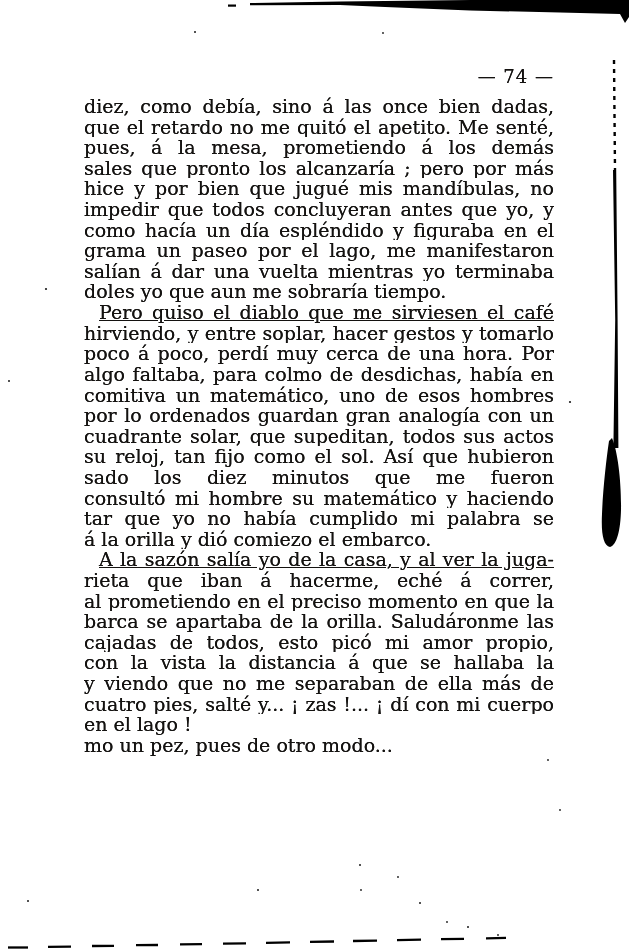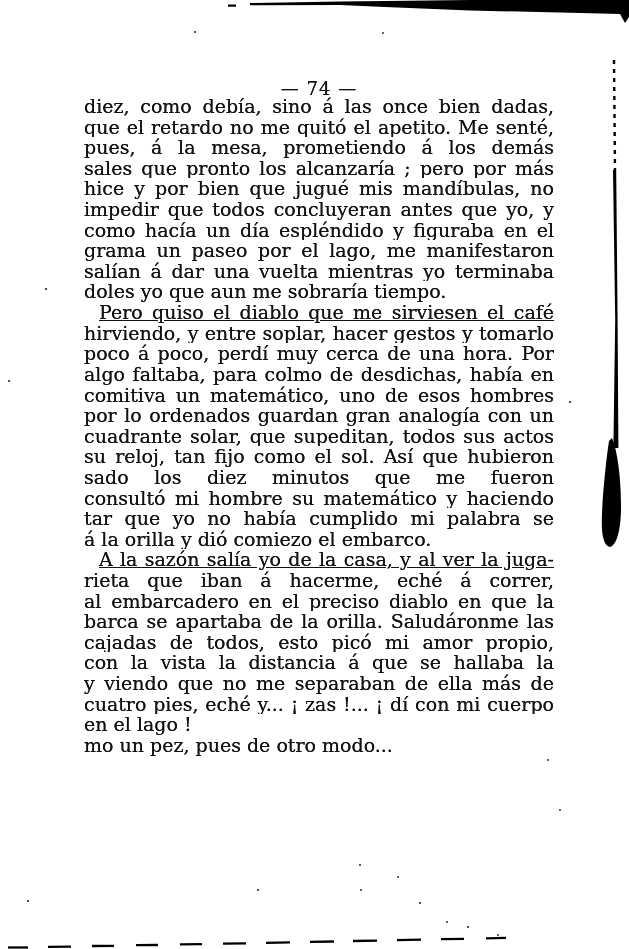--- a/index.html
+++ b/index.html
@@ -10,22 +10,22 @@
   }
   .page {
     position: relative;
     width: 629px; height: 949px;
     background: #ffffff;
     color: #141210;
     font-family: "DejaVu Serif", serif;
   }
   .page-header {
     position: absolute;
-    top: 78px; left: 84px; width: 470px;
-    text-align: center;
+    top: 66px; left: 84px; width: 470px;
+    text-align: right;
     font-size: 18px;
     letter-spacing: 1px;
     text-shadow: 0 0 0.5px rgba(0,0,0,.85);
   }
   .text-block {
     position: absolute;
     top: 96px; left: 84px; width: 470px;
     font-size: 19px;
     line-height: 20.62px;
     text-shadow: 0 0 0.55px rgba(0,0,0,.85);
@@ -72,26 +72,26 @@
     <div class="ln">por lo ordenados guardan gran analogía con un</div>
     <div class="ln">cuadrante solar, que supeditan, todos sus actos á</div>
     <div class="ln">su reloj, tan fijo como el sol. Así que hubieron pa-</div>
     <div class="ln">sado los diez minutos que me fueron concedidos,</div>
     <div class="ln">consultó mi hombre su matemático y haciendo no-</div>
     <div class="ln">tar que yo no había cumplido mi palabra se dirigió</div>
     <div class="ln end">á la orilla y dió comiezo el embarco.</div>
 
     <div class="ln ind">A la sazón salía yo de la casa, y al ver la juga-</div>
     <div class="ln">rieta que iban á hacerme, eché á correr, llegando</div>
-    <div class="ln">al embarcadero en el preciso diablo en que la</div>
+    <div class="ln">al prometiendo en el preciso momento en que la</div>
     <div class="ln">barca se apartaba de la orilla. Saludáronme las car-</div>
     <div class="ln">cajadas de todos, esto picó mi amor propio, medí</div>
     <div class="ln">con la vista la distancia á que se hallaba la barca,</div>
     <div class="ln">y viendo que no me separaban de ella más de unos</div>
-    <div class="ln">cuatro pies, eché y... ¡ zas !... ¡ dí con mi cuerpo</div>
+    <div class="ln">cuatro pies, salté y... ¡ zas !... ¡ dí con mi cuerpo</div>
     <div class="ln end">en el lago !</div>
 
     <div class="ln end">mo un pez, pues de otro modo...</div>
   </div>
 
   <svg class="artifacts" width="629" height="949" viewBox="0 0 629 949">
 
     <g>
       <rect x="228" y="4.5" width="8" height="2.2" fill="#000"></rect>
       <polygon fill="#000" points="250,3 340,1.5 385,1 470,0 629,0 629,17 625,23 620,14 560,12.5 470,10.5 385,7 340,5 250,5.2"></polygon>

